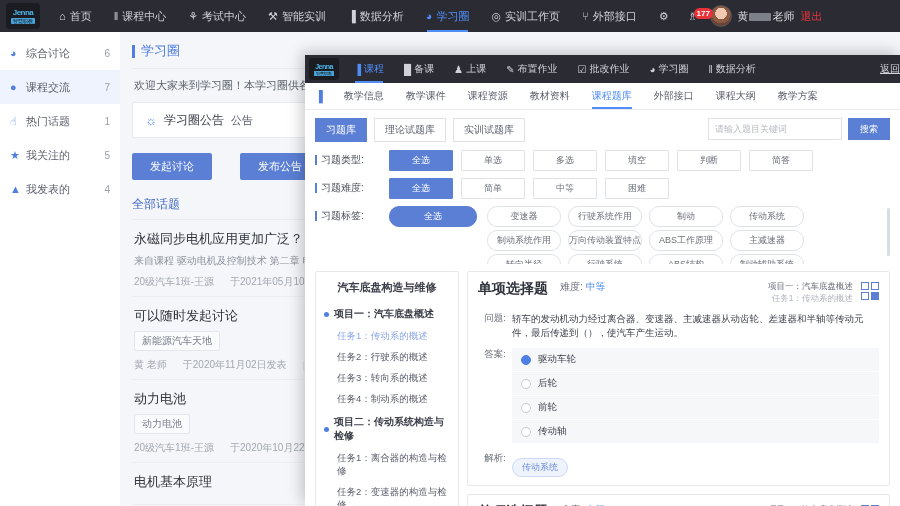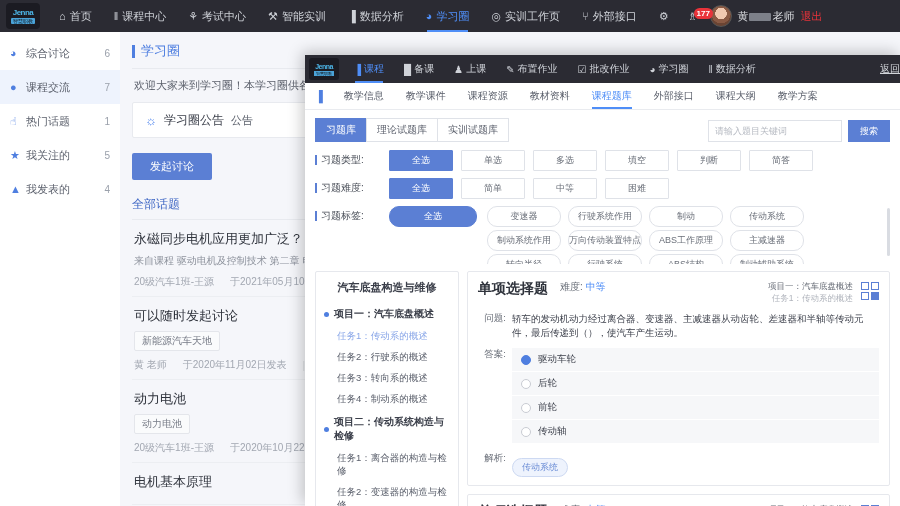--- a/index.html
+++ b/index.html
@@ -117,21 +117,21 @@
     height:26px;background:#fff;display:flex;align-items:center;font-size:10px;color:#5a5f6b;
     border-bottom:1px solid #e9ebef;padding-left:6px;
   }
   .subnav-ic{color:#4f7fe0;font-size:11px;padding:0 10px 0 4px;}
   .subtab{padding:0 11px;height:26px;line-height:26px;cursor:pointer;white-space:nowrap;position:relative;}
   .subtab.active{color:#4f8ef7;}
   .subtab.active::after{content:"";position:absolute;left:11px;right:11px;bottom:0;height:2px;background:#4f8ef7;}
   .subtab.alt{color:#3c6fd8;}
 
   .ov-body{background:#fff;padding:8px 10px 0;height:397px;overflow:hidden;}
-  .qb-tabs{display:flex;align-items:flex-end;gap:0;margin-bottom:8px;}
+  .qb-tabs{display:flex;align-items:flex-start;gap:8px;margin-bottom:8px;}
   .qb-tab{
     border:1px solid #dfe2e8;font-size:10px;padding:4px 10px;color:#5a5f6b;cursor:pointer;
     background:#fff;margin-right:-1px;
   }
   .qb-tab.active{background:#5b7fd4;border-color:#5b7fd4;color:#fff;}
   .qb-search{margin-left:auto;display:flex;align-items:center;}
   .qb-search input{
     border:1px solid #dfe2e8;height:20px;width:120px;font-size:9px;padding:0 6px;color:#333;
     outline:none;font-family:inherit;
   }
@@ -303,20 +303,21 @@
       <div class="welcome">欢迎大家来到学习圈！本学习圈供各位同学教课程问题进行讨论交流，也可以发起新的话题</div>
 
       <div class="notice-card">
         <span class="bell-ic">☼</span>
         <span>学习圈公告</span>
         <span class="notice-tag">公告</span>
       </div>
 
       <div class="btnrow">
         <button class="bluebtn">发起讨论</button>
+        <button class="bluebtn">发布公告</button>
       </div>
 
       <div class="alltopic">全部话题</div>
 
       <div class="topic">
         <div class="topic-t">永磁同步电机应用更加广泛？</div>
         <div class="topic-s">来自课程 驱动电机及控制技术 第二章 电动汽车驱动电机</div>
         <div class="topic-m">
           <span>20级汽车1班-王源</span>
           <span>于2021年05月10日发表</span>

